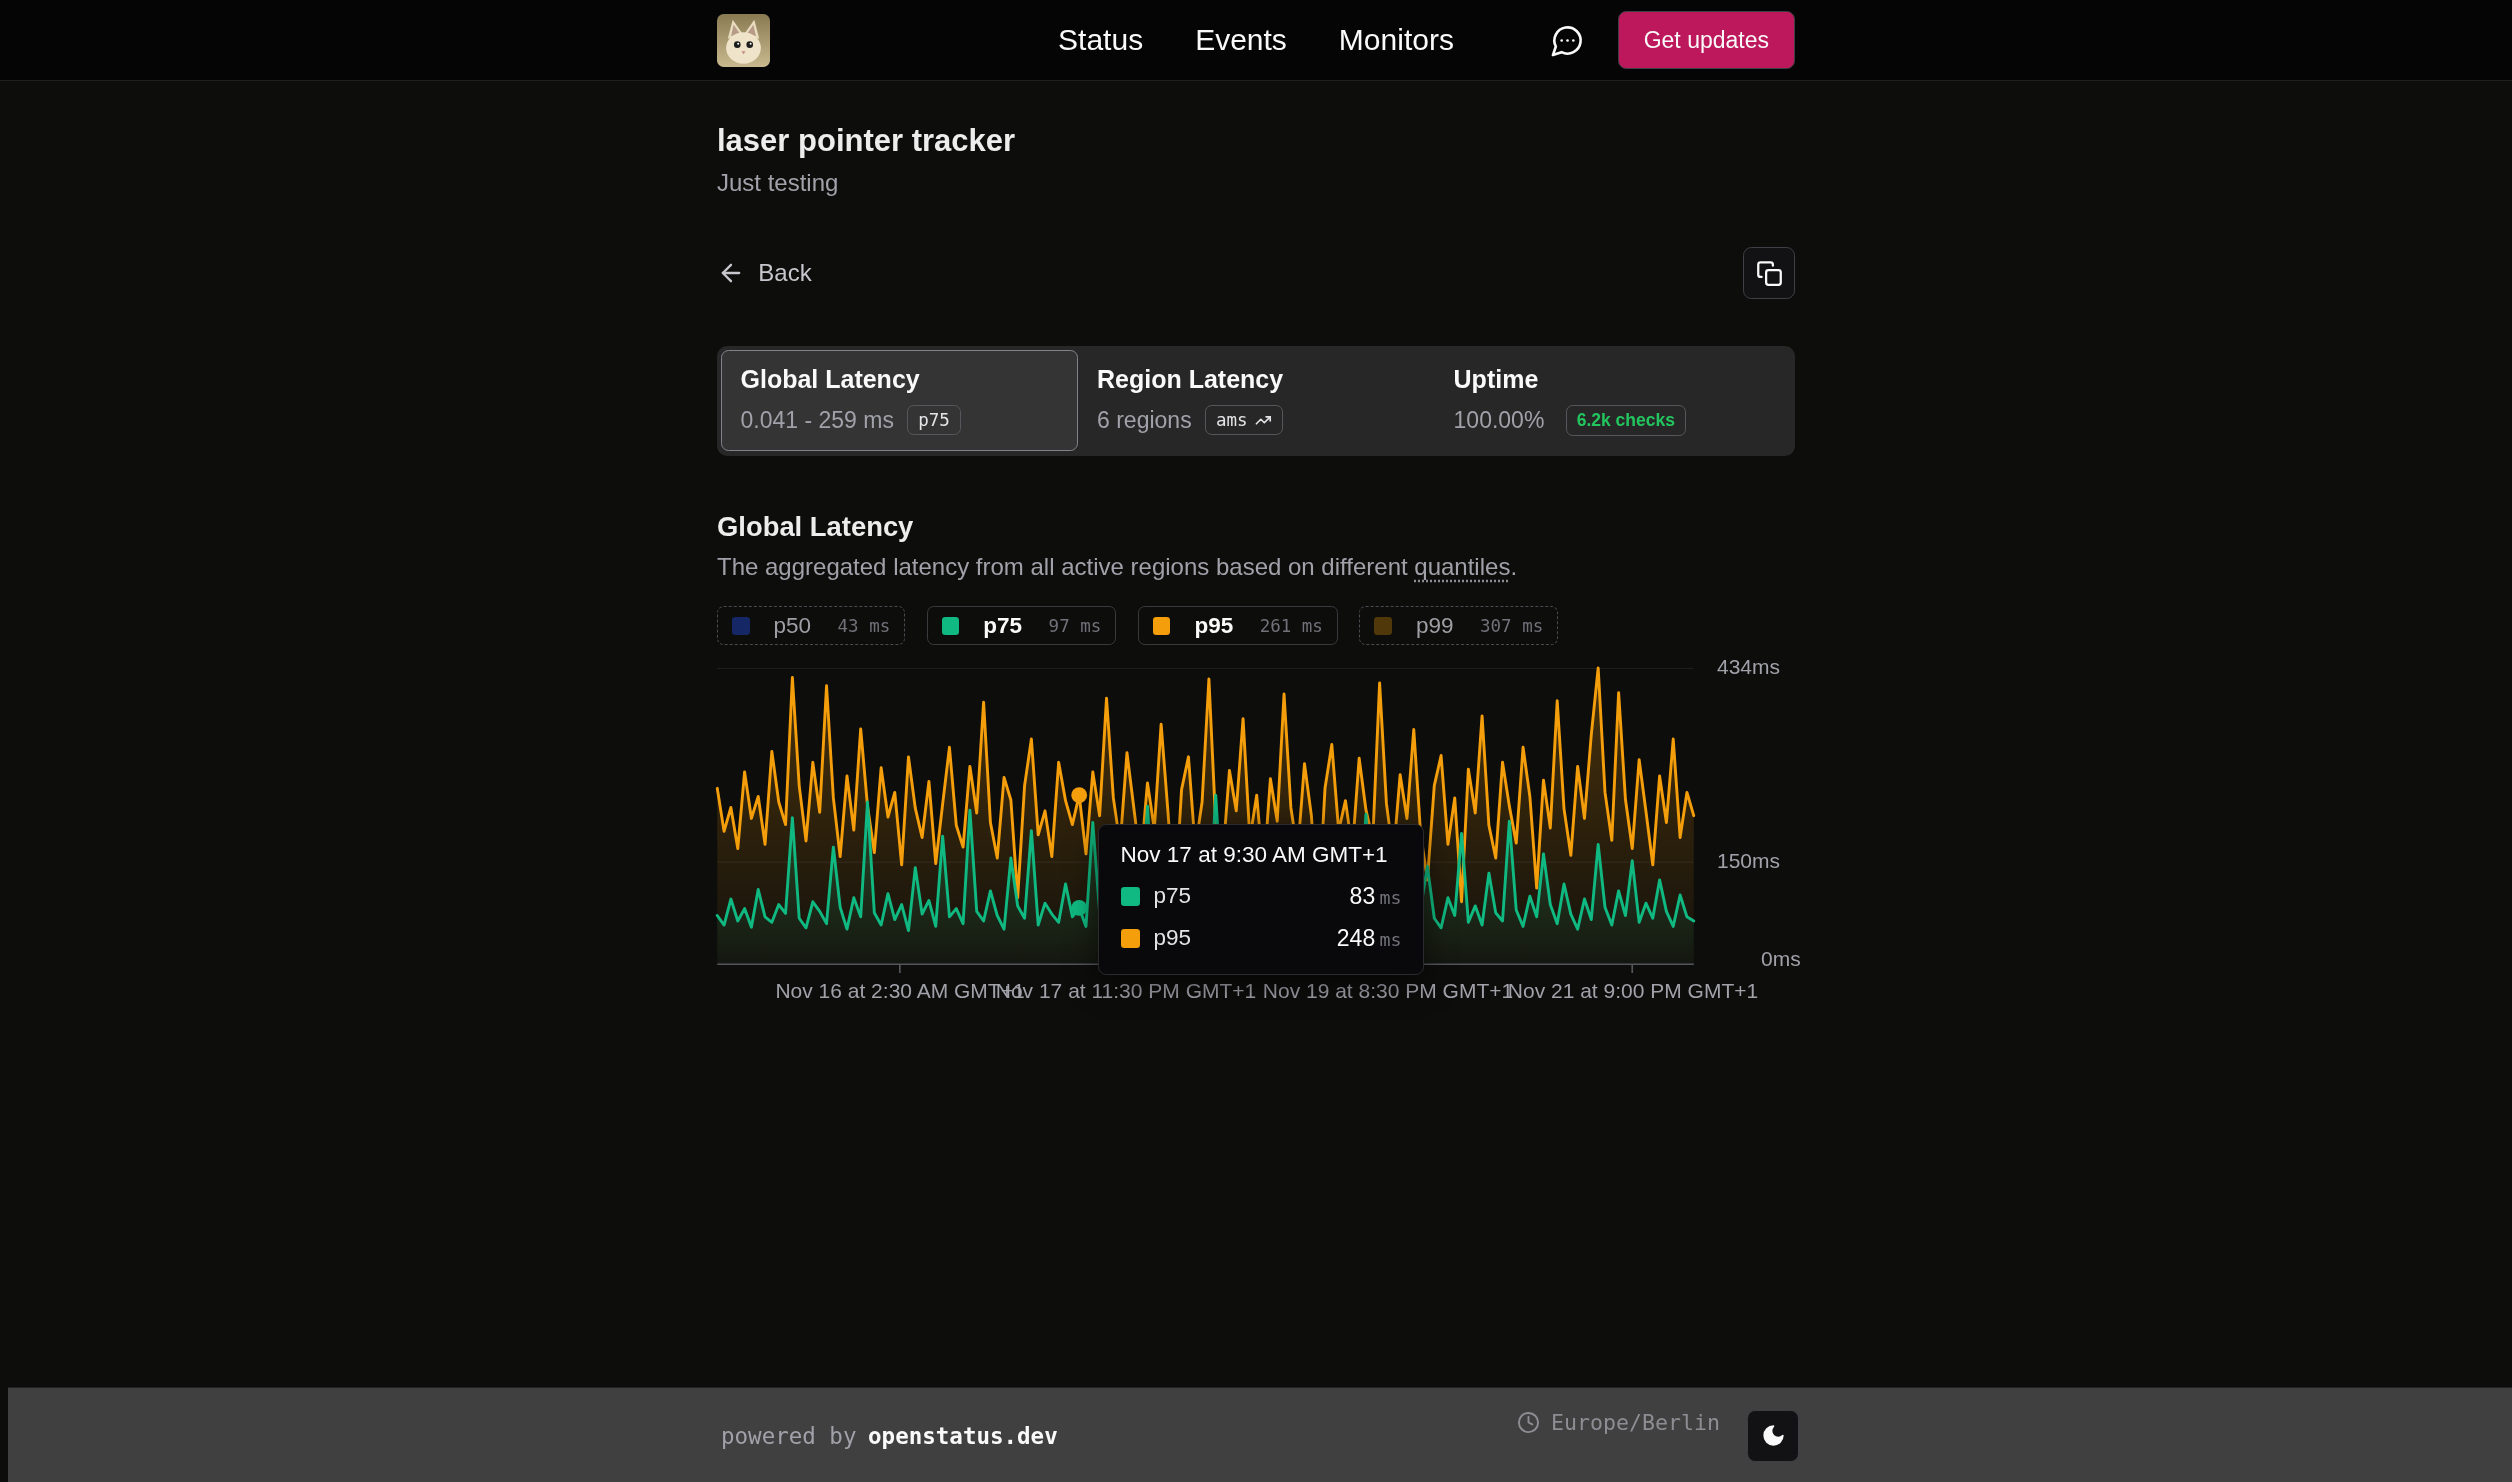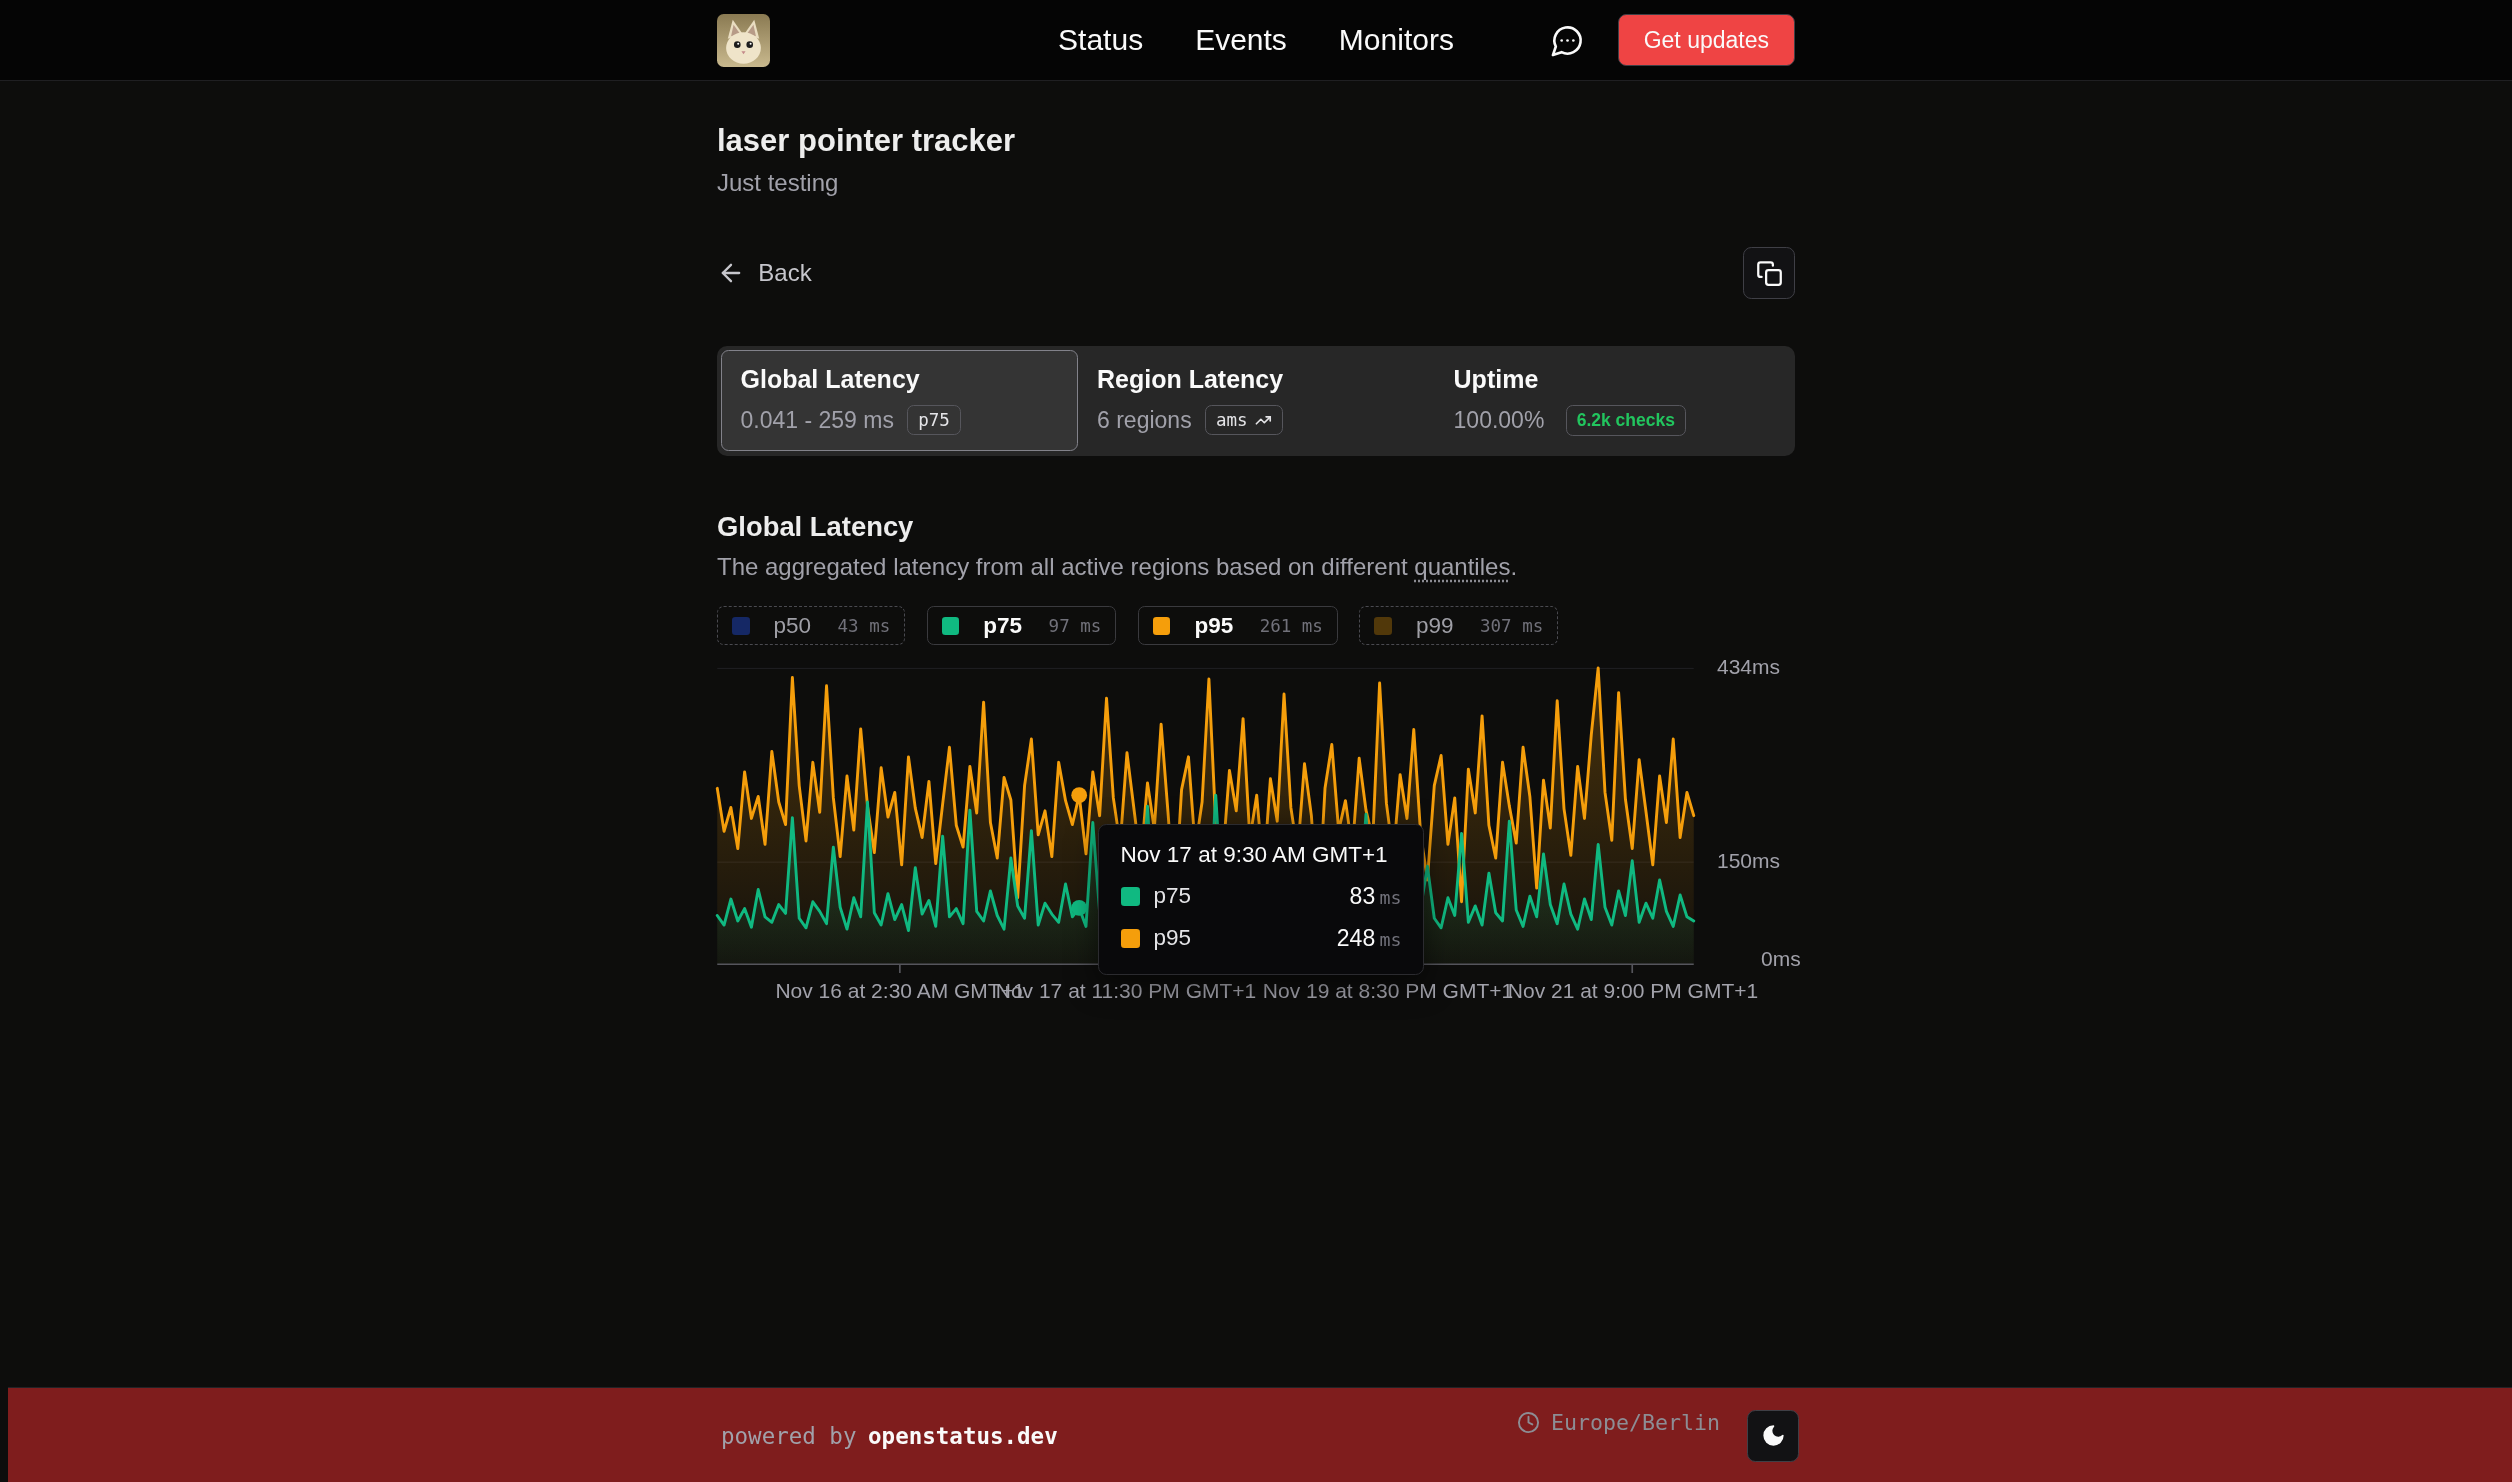--- a/index.html
+++ b/index.html
@@ -24,22 +24,22 @@
   .logo { width:53px; height:53px; border-radius:6.7px; overflow:hidden; cursor:pointer; flex:none; }
   .logo svg { display:block; width:53px; height:53px; }
   .nav-links {
     position:absolute; left:50%; transform:translateX(-50%);
     display:flex; gap:52px;
   }
   .nav-links a { font-size:30px; color:#fafafa; text-decoration:none; cursor:pointer; }
   .nav-right { margin-left:auto; display:flex; align-items:center; gap:32px; }
   .chat-btn { width:37px; height:37px; cursor:pointer; display:flex; align-items:center; justify-content:center; }
   .btn-updates {
-    height:52px; padding:0 25px; font-size:23px; font-weight:500;
-    background:#ef4444; border:0.8px solid #3f3f46; color:#fafafa;
+    height:58px; padding:0 25px; font-size:23px; font-weight:500;
+    background:#be185d; border:0.8px solid #3f3f46; color:#fafafa;
     border-radius:8.3px; cursor:pointer; font-family:inherit;
   }
 
   
   main { width:1078px; margin:0 auto; padding-top:42px; }
   h1 { font-size:31px; font-weight:700; color:#ededed; }
   .subtitle { margin-top:10px; font-size:24px; color:#a1a1aa; }
 
   .back-row { margin-top:50px; height:52px; display:flex; align-items:center; justify-content:space-between; }
   .back { display:flex; align-items:center; gap:13.3px; font-size:24px; color:#c6c6cc; text-decoration:none; cursor:pointer; }
@@ -101,21 +101,21 @@
   .tt-row { display:flex; align-items:center; gap:14px; margin-top:15px; }
   .tt-sw { width:19px; height:19px; border-radius:3.3px; flex:none; }
   .tt-label { font-size:22.5px; color:#e4e4e7; }
   .tt-right { margin-left:auto; display:flex; align-items:baseline; gap:4.2px; }
   .tt-val { font-size:23px; color:#fafafa; }
   .tt-unit { font-size:18.3px; color:#71717a; }
 
   
   footer {
     position:absolute; left:8px; right:0; bottom:0; height:96px;
-    background:#7f1d1d; border-top:0.8px solid #222226;
+    background:#404040; border-top:0.8px solid #222226;
   }
   .footer-inner { width:1078px; margin:0 auto; height:100%; display:flex; align-items:center; }
   .powered { display:flex; gap:11.6px; align-items:baseline; font-size:22.5px; color:#a1a1aa; }
   .brand { color:#fafafa; font-weight:700; cursor:pointer; }
   .footer-right { margin-left:auto; display:flex; align-items:flex-start; gap:27px; }
   .tz { display:flex; align-items:center; gap:10.8px; font-size:21.6px; color:#8d8d94; }
 </style>
 </head>
 <body>
 

